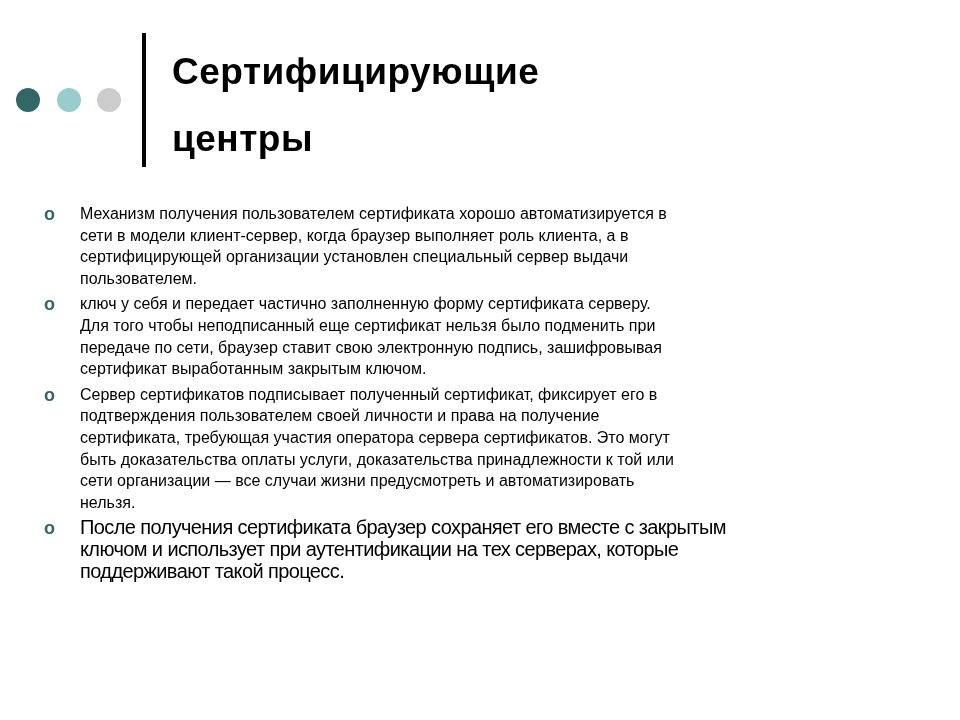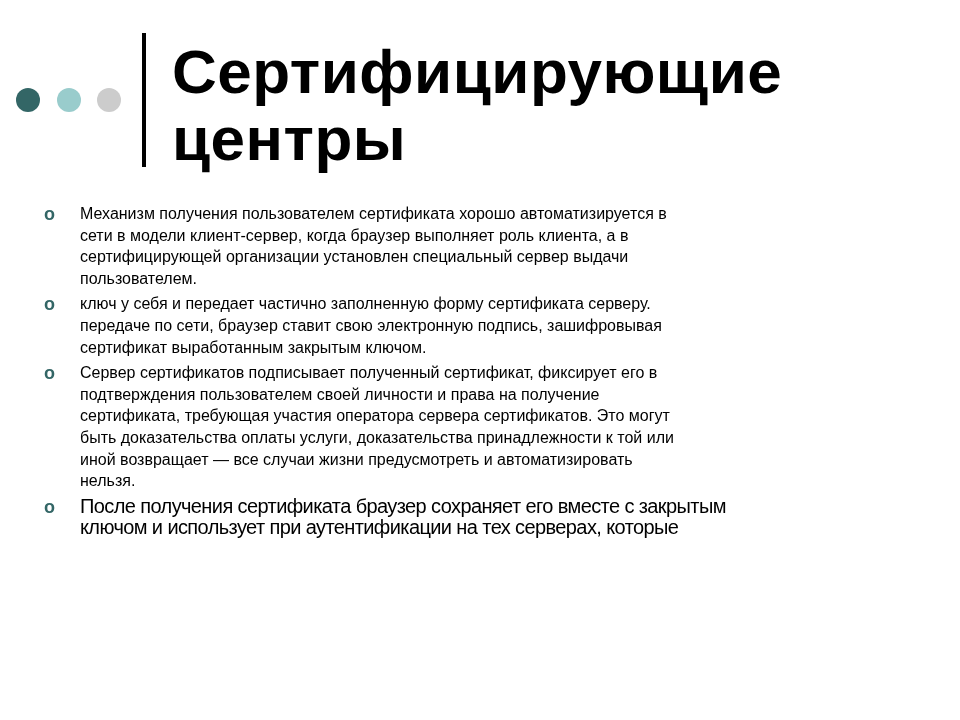--- a/index.html
+++ b/index.html
@@ -7,21 +7,21 @@
     width: 960px; height: 720px; background: #ffffff; position: relative; overflow: hidden;
     font-family: "Liberation Sans", sans-serif; color: #000;
   }
   .dot { position: absolute; width: 24px; height: 24px; border-radius: 50%; top: 88px; }
   .dot1 { left: 16px; background: #336666; }
   .dot2 { left: 57px; background: #99CCCC; }
   .dot3 { left: 97px; background: #CCCCCC; }
   .vbar { position: absolute; left: 142px; top: 33px; width: 4px; height: 134px; background: #000; }
   .title {
     position: absolute; left: 172px; top: 38px; margin: 0;
-    font-weight: bold; font-size: 62px; line-height: 67px; letter-spacing: 0.5px;
+    font-weight: bold; font-size: 37px; line-height: 67px; letter-spacing: 0.5px;
   }
   .title span { display: block; white-space: nowrap; }
   .body { position: absolute; left: 0; top: 203px; width: 960px; }
   .para { position: relative; margin-bottom: 4px; }
   .bullet {
     position: absolute; left: 44px; top: 1px; font-size: 18px; line-height: 21.6px;
     color: #336666; font-weight: bold;
   }
   .lines { margin-left: 80px; font-size: 16px; line-height: 21.6px; }
   .lines span { display: block; white-space: nowrap; }
@@ -47,35 +47,37 @@
       <span>Механизм получения пользователем сертификата хорошо автоматизируется в</span>
       <span>сети в модели клиент-сервер, когда браузер выполняет роль клиента, а в</span>
       <span>сертифицирующей организации установлен специальный сервер выдачи</span>
       <span>пользователем.</span>
     </div>
   </div>
   <div class="para">
     <span class="bullet">o</span>
     <div class="lines">
       <span>ключ у себя и передает частично заполненную форму сертификата серверу.</span>
+      <span>Для того чтобы неподписанный еще сертификат нельзя было подменить при</span>
       <span>передаче по сети, браузер ставит свою электронную подпись, зашифровывая</span>
       <span>сертификат выработанным закрытым ключом.</span>
     </div>
   </div>
   <div class="para">
     <span class="bullet">o</span>
     <div class="lines">
       <span>Сервер сертификатов подписывает полученный сертификат, фиксирует его в</span>
       <span>подтверждения пользователем своей личности и права на получение</span>
       <span>сертификата, требующая участия оператора сервера сертификатов. Это могут</span>
       <span>быть доказательства оплаты услуги, доказательства принадлежности к той или</span>
-      <span>иной возвращает — все случаи жизни предусмотреть и автоматизировать</span>
+      <span>сети организации — все случаи жизни предусмотреть и автоматизировать</span>
       <span>нельзя.</span>
     </div>
   </div>
   <div class="para last">
     <span class="bullet">o</span>
     <div class="lines">
       <span>После получения сертификата браузер сохраняет его вместе с закрытым</span>
       <span>ключом и использует при аутентификации на тех серверах, которые</span>
+      <span>поддерживают такой процесс.</span>
     </div>
   </div>
 </div>
 
 </body></html>

